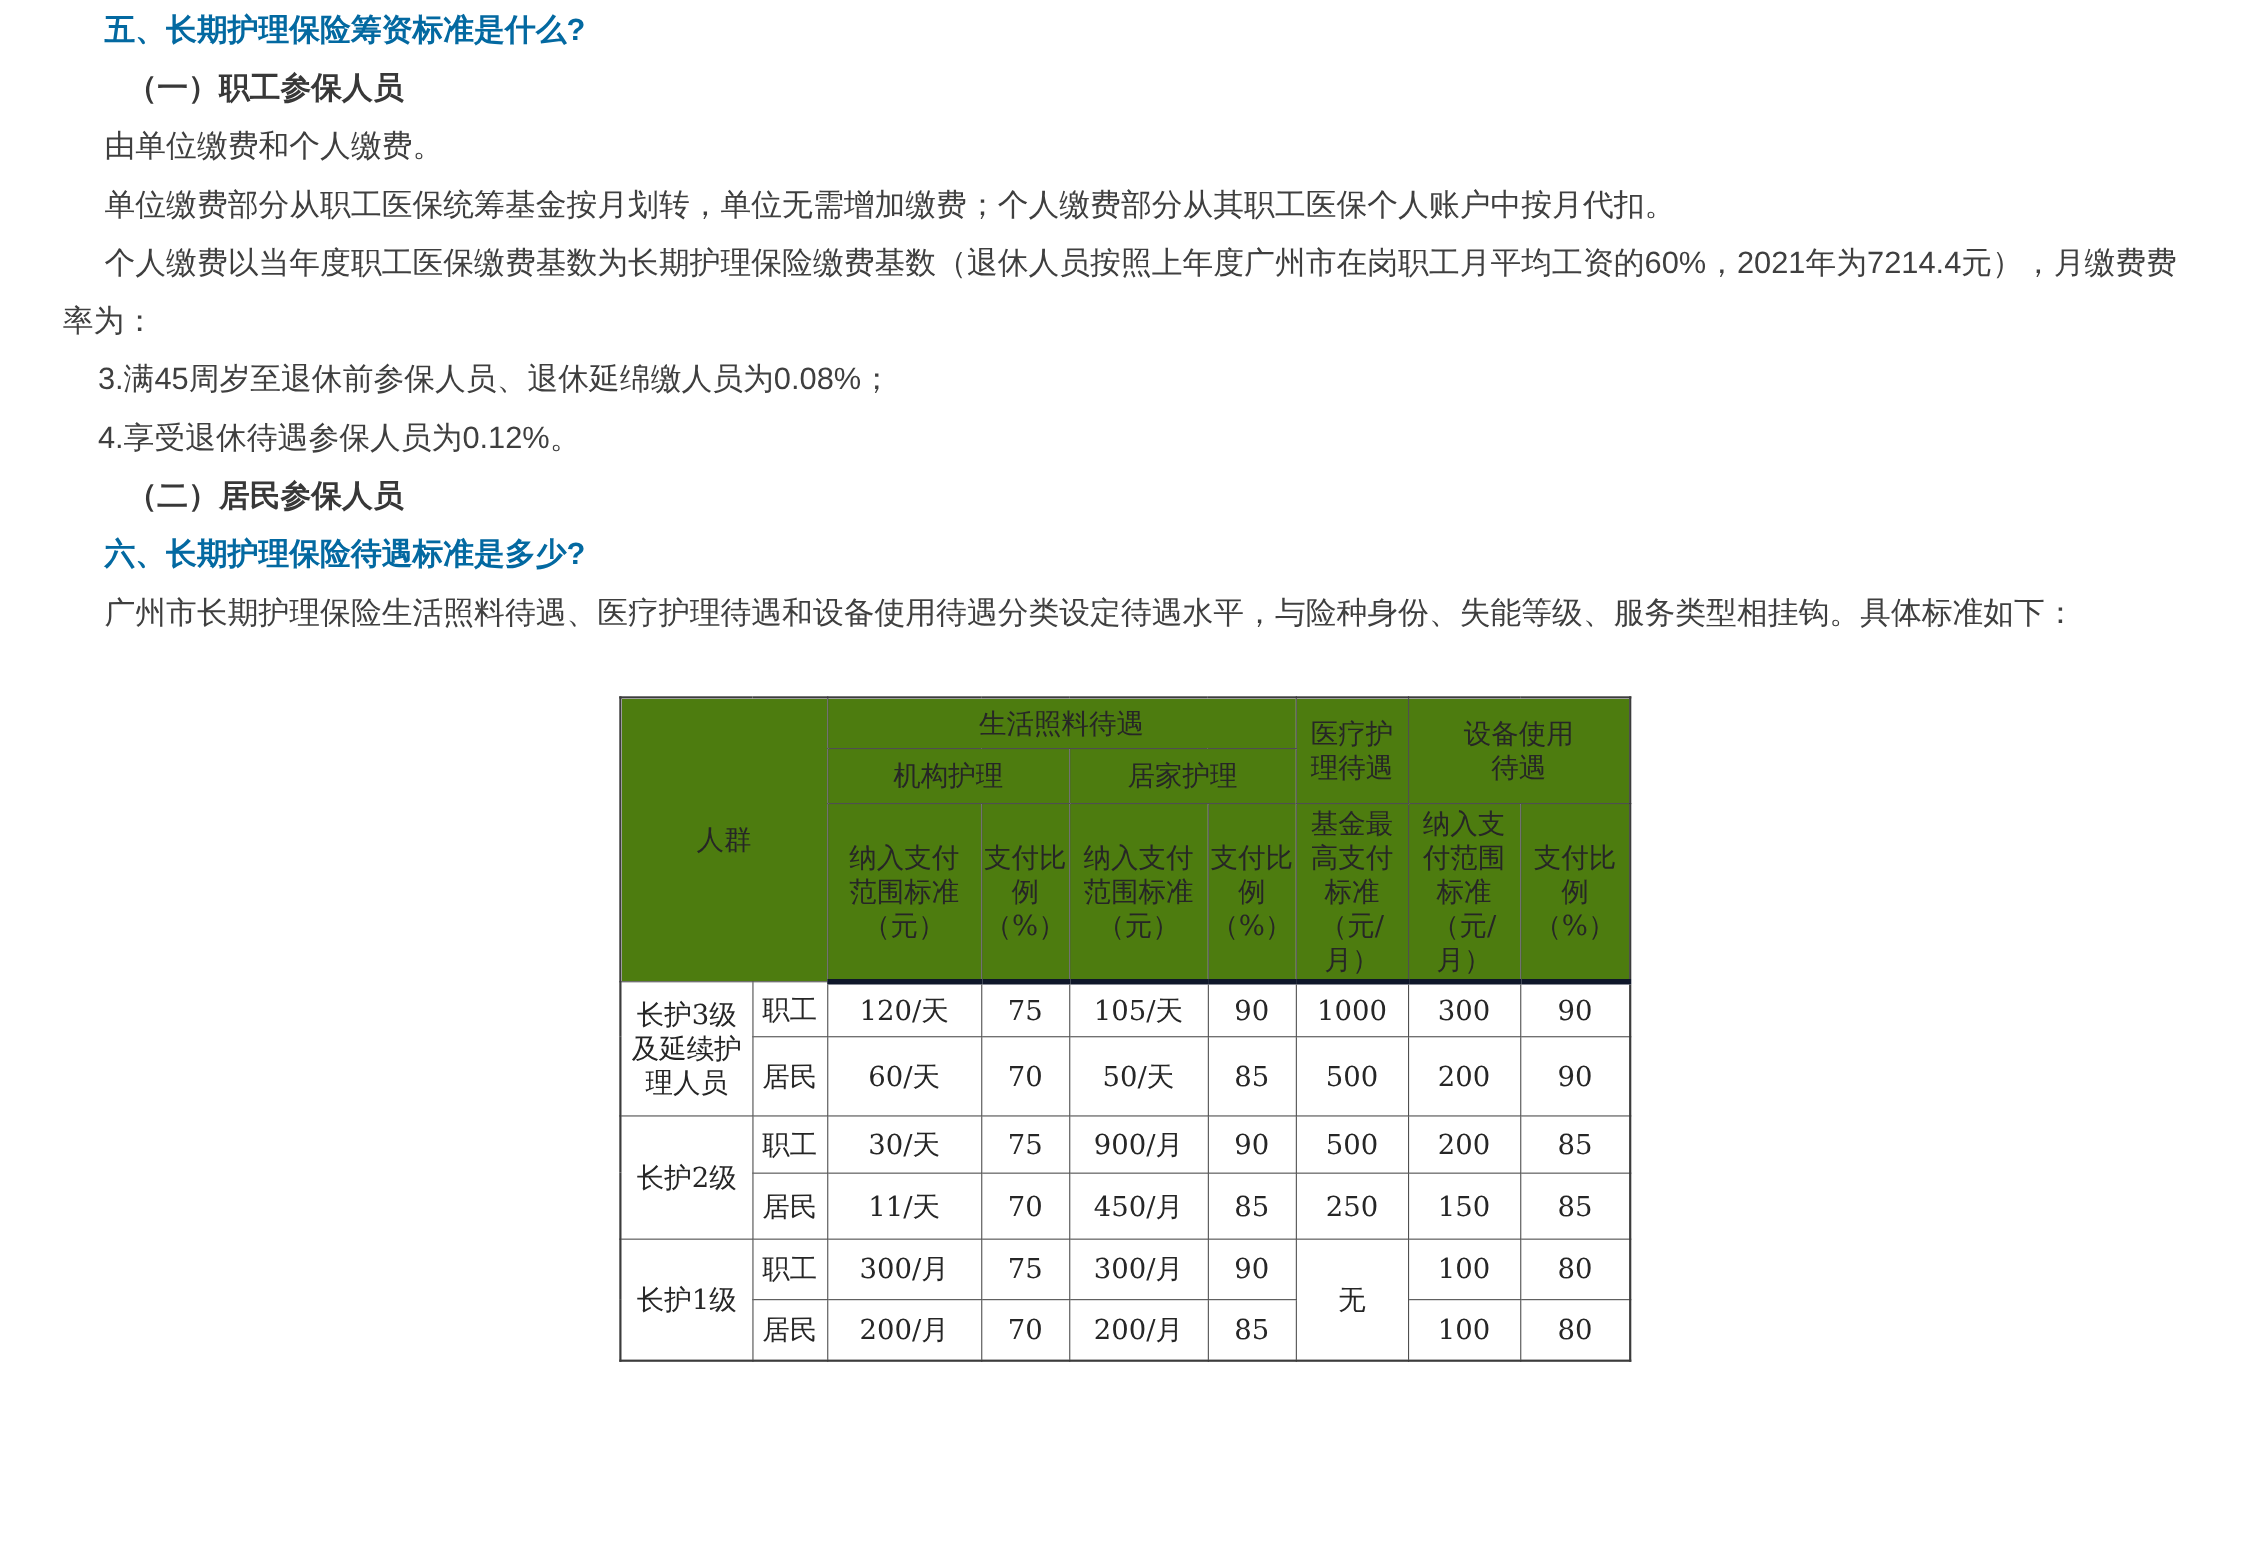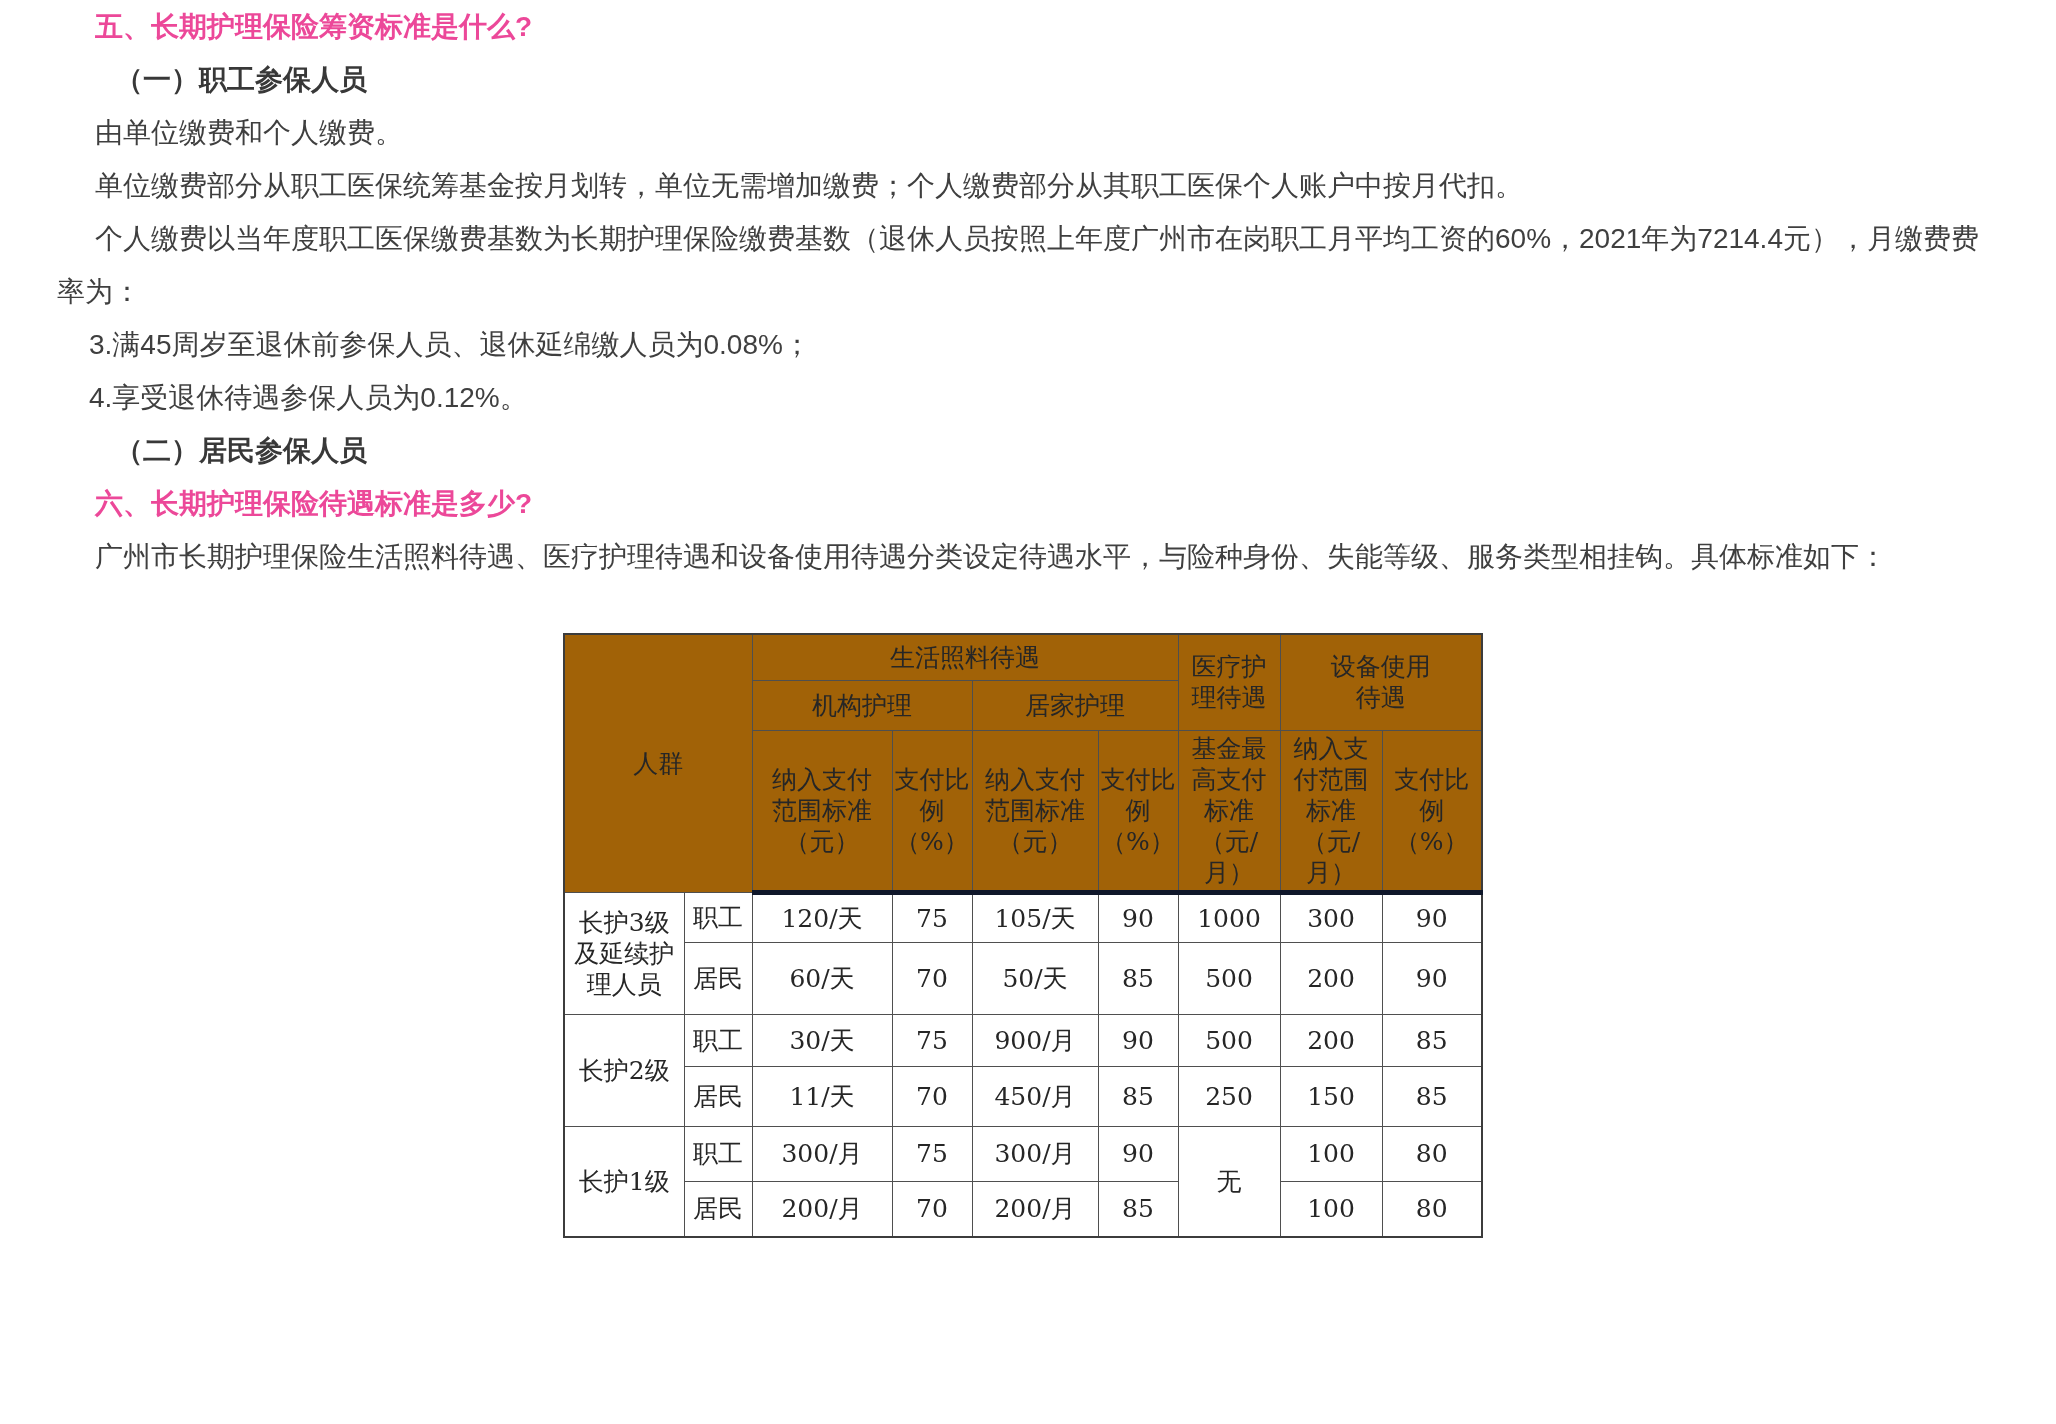--- a/index.html
+++ b/index.html
@@ -17,21 +17,21 @@
     padding: 0 60px 0 57px;
     font-size: 28px;
   }
   .doc p {
     margin: 0;
     line-height: 53px;
     text-indent: 38px;
   }
   .doc p.h1 {
     font-weight: bold;
-    color: #ec4899;
+    color: #0369a1;
   }
   .doc p.h2 {
     font-weight: bold;
     color: #383838;
     text-indent: 58px;
   }
   .doc p.li { text-indent: 32px; }
 
   table.benefits {
     margin: 50px 0 0 506px;
@@ -46,21 +46,21 @@
   table.benefits th, table.benefits td {
     border: 1px solid #4f4f4f;
     text-align: center;
     vertical-align: middle;
     font-weight: normal;
     padding: 2px 2px;
     overflow: hidden;
   }
   table.benefits { border: 2px solid #3c3c3c; }
   table.benefits thead tr:last-child th { border-bottom: 5px solid #0f172a; }
-  table.benefits thead th { background: #a16207; }
+  table.benefits thead th { background: #4d7c0f; }
   .hwrap { margin: 0 auto; }
   .w80  { max-width: 80px; }
   .w104 { max-width: 106px; }
   .w112 { max-width: 118px; }
   tr.hr1 { height: 46px; }
   tr.hr2 { height: 50px; }
   tr.hr3 { height: 155px; }
   tr.br1 { height: 50px; }
   tr.br2 { height: 72px; }
   tr.br3 { height: 52px; }

